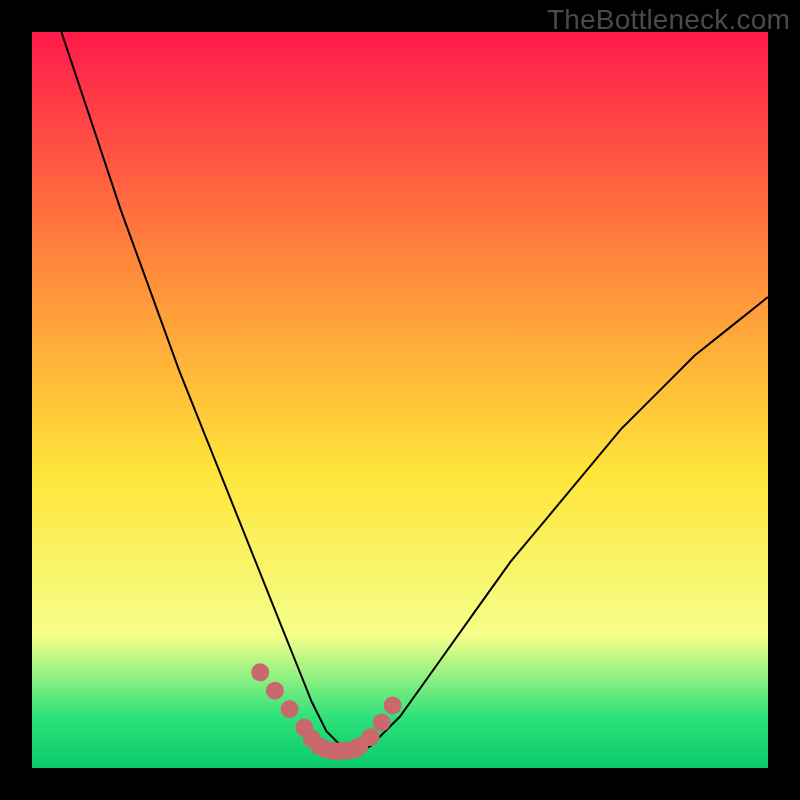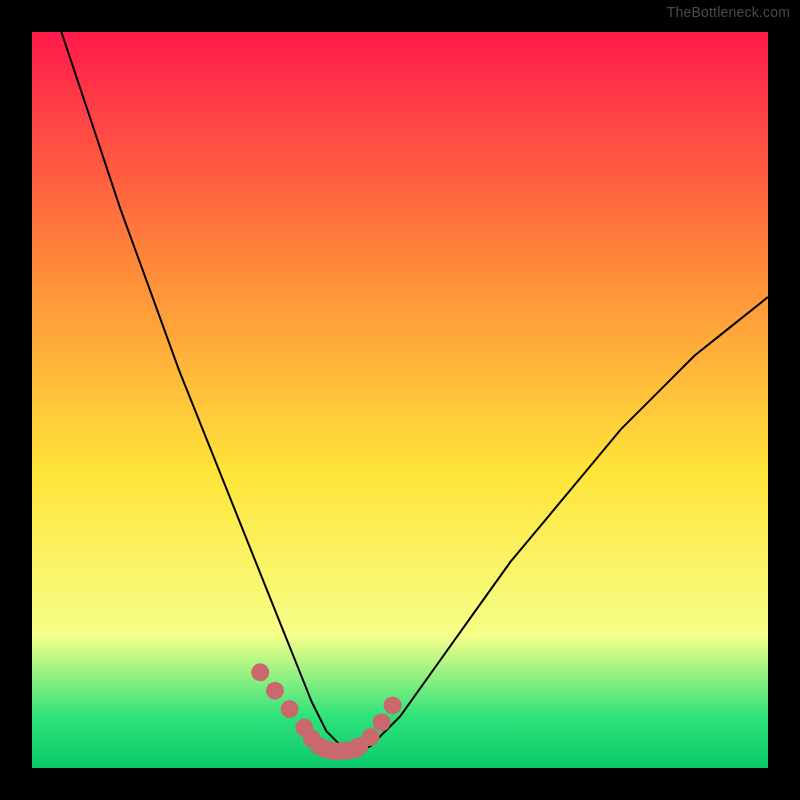--- a/index.html
+++ b/index.html
@@ -25,21 +25,21 @@
     left: 32px;
     width: 736px;
     height: 736px;
     overflow: hidden;
   }
   .watermark {
     position: absolute;
     top: 4px;
     right: 10px;
     color: #4a4a4a;
-    font-size: 14px;
+    font-size: 28px;
     font-weight: 500;
     letter-spacing: 0.2px;
     user-select: none;
   }
   svg { display: block; }
 </style>
 </head>
 <body>
 
 <div class="frame">

